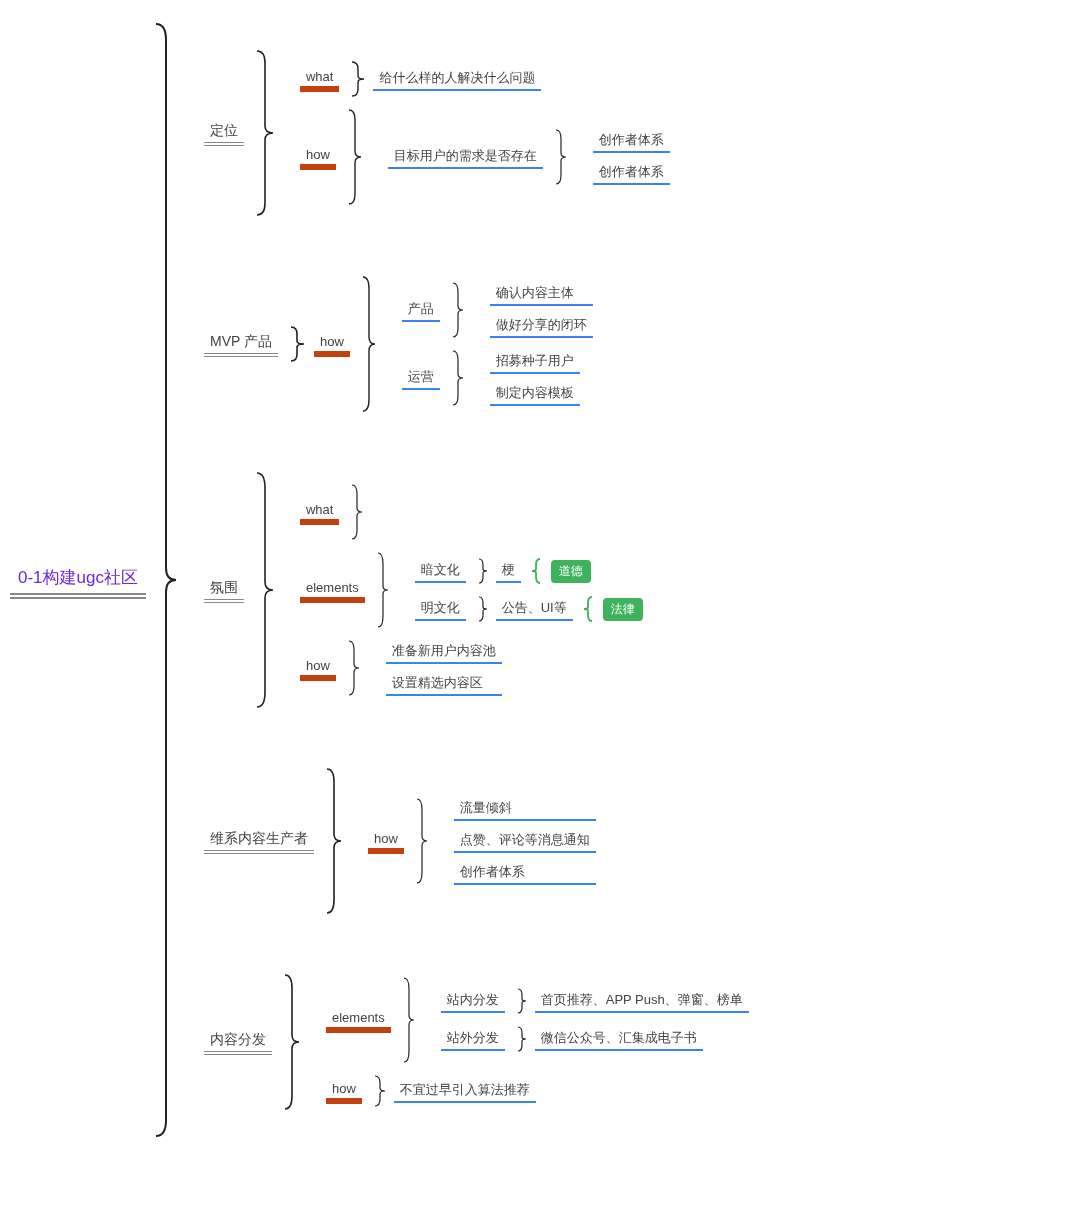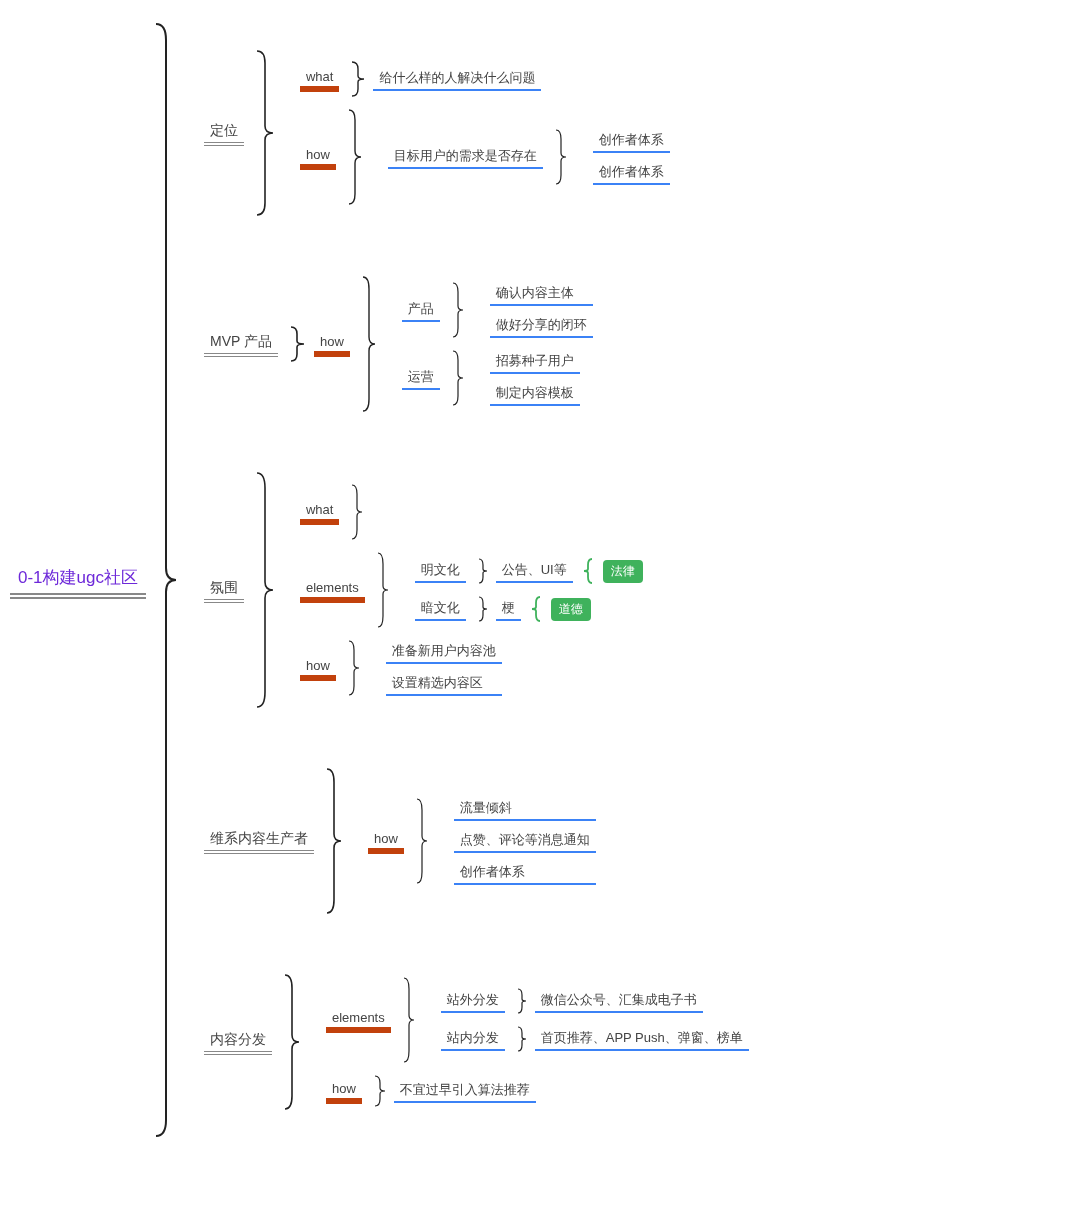--- a/index.html
+++ b/index.html
@@ -140,48 +140,48 @@
         </div>
         <div class="row">
           <div class="node thin">elements</div>
           <div class="brace">
               <svg width="16" height="80">
                 <path d="M3 3 Q8 3 8 14 L8 36 Q8 40 13 40 Q8 40 8 44 L8 66 Q8 77 3 77" fill="none" stroke="#222" stroke-width="1.2"></path>
               </svg>
             </div>
           <div class="children">
             <div class="row">
+              <div class="node thin2">暗文化</div>
+              <div class="brace">
+                  <svg width="14" height="30">
+                    <path d="M3 3 Q7 3 7 9 L7 13 Q7 15 11 15 Q7 15 7 17 L7 21 Q7 27 3 27" fill="none" stroke="#222" stroke-width="1.2"></path>
+                  </svg>
+                </div>
+              <div class="node thin2">梗</div>
+              <div class="rbrace">
+                  <svg width="14" height="30">
+                    <path d="M11 3 Q7 3 7 9 L7 13 Q7 15 3 15 Q7 15 7 17 L7 21 Q7 27 11 27" fill="none" stroke="#3fb25c" stroke-width="1.8"></path>
+                  </svg>
+                </div>
+              <span class="tag">道德</span>
+            </div>
+            <div class="row">
               <div class="node thin2">明文化</div>
               <div class="brace">
                   <svg width="14" height="30">
                     <path d="M3 3 Q7 3 7 9 L7 13 Q7 15 11 15 Q7 15 7 17 L7 21 Q7 27 3 27" fill="none" stroke="#222" stroke-width="1.2"></path>
                   </svg>
                 </div>
               <div class="node thin2">公告、UI等</div>
               <div class="rbrace">
                   <svg width="14" height="30">
                     <path d="M11 3 Q7 3 7 9 L7 13 Q7 15 3 15 Q7 15 7 17 L7 21 Q7 27 11 27" fill="none" stroke="#3fb25c" stroke-width="1.8"></path>
                   </svg>
                 </div>
               <span class="tag">法律</span>
-            </div>
-            <div class="row">
-              <div class="node thin2">暗文化</div>
-              <div class="brace">
-                  <svg width="14" height="30">
-                    <path d="M3 3 Q7 3 7 9 L7 13 Q7 15 11 15 Q7 15 7 17 L7 21 Q7 27 3 27" fill="none" stroke="#222" stroke-width="1.2"></path>
-                  </svg>
-                </div>
-              <div class="node thin2">梗</div>
-              <div class="rbrace">
-                  <svg width="14" height="30">
-                    <path d="M11 3 Q7 3 7 9 L7 13 Q7 15 3 15 Q7 15 7 17 L7 21 Q7 27 11 27" fill="none" stroke="#3fb25c" stroke-width="1.8"></path>
-                  </svg>
-                </div>
-              <span class="tag">道德</span>
             </div>
           </div>
         </div>
         <div class="row">
           <div class="node thin">how</div>
           <div class="brace">
               <svg width="16" height="60">
                 <path d="M3 3 Q8 3 8 12 L8 26 Q8 30 13 30 Q8 30 8 34 L8 48 Q8 57 3 57" fill="none" stroke="#222" stroke-width="1.2"></path>
               </svg>
             </div>
@@ -231,36 +231,36 @@
       <div class="children">
         <div class="row">
           <div class="node thin">elements</div>
           <div class="brace">
               <svg width="16" height="90">
                 <path d="M3 3 Q8 3 8 14 L8 40 Q8 45 13 45 Q8 45 8 50 L8 76 Q8 87 3 87" fill="none" stroke="#222" stroke-width="1.2"></path>
               </svg>
             </div>
           <div class="children">
             <div class="row">
+              <div class="node thin2">站内分发</div>
+              <div class="brace">
+                  <svg width="14" height="30">
+                    <path d="M3 3 Q7 3 7 9 L7 13 Q7 15 11 15 Q7 15 7 17 L7 21 Q7 27 3 27" fill="none" stroke="#222" stroke-width="1.2"></path>
+                  </svg>
+                </div>
+              <div class="node thin2">首页推荐、APP Push、弹窗、榜单</div>
+            </div>
+            <div class="row">
               <div class="node thin2">站外分发</div>
               <div class="brace">
                   <svg width="14" height="30">
                     <path d="M3 3 Q7 3 7 9 L7 13 Q7 15 11 15 Q7 15 7 17 L7 21 Q7 27 3 27" fill="none" stroke="#222" stroke-width="1.2"></path>
                   </svg>
                 </div>
               <div class="node thin2">微信公众号、汇集成电子书</div>
-            </div>
-            <div class="row">
-              <div class="node thin2">站内分发</div>
-              <div class="brace">
-                  <svg width="14" height="30">
-                    <path d="M3 3 Q7 3 7 9 L7 13 Q7 15 11 15 Q7 15 7 17 L7 21 Q7 27 3 27" fill="none" stroke="#222" stroke-width="1.2"></path>
-                  </svg>
-                </div>
-              <div class="node thin2">首页推荐、APP Push、弹窗、榜单</div>
             </div>
           </div>
         </div>
         <div class="row">
           <div class="node thin">how</div>
           <div class="brace">
               <svg width="16" height="36">
                 <path d="M3 3 Q8 3 8 10 L8 15 Q8 18 13 18 Q8 18 8 21 L8 26 Q8 33 3 33" fill="none" stroke="#222" stroke-width="1.2"></path>
               </svg>
             </div>

